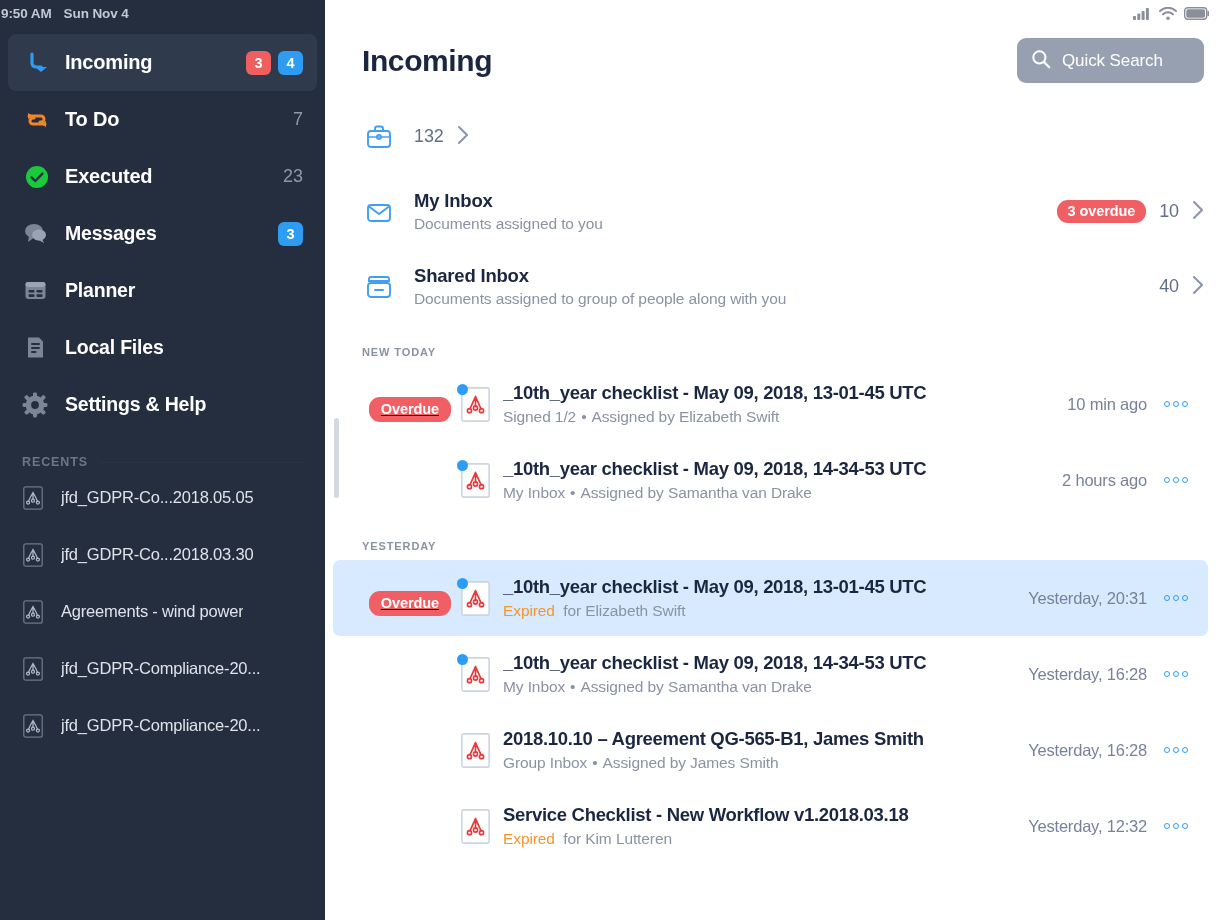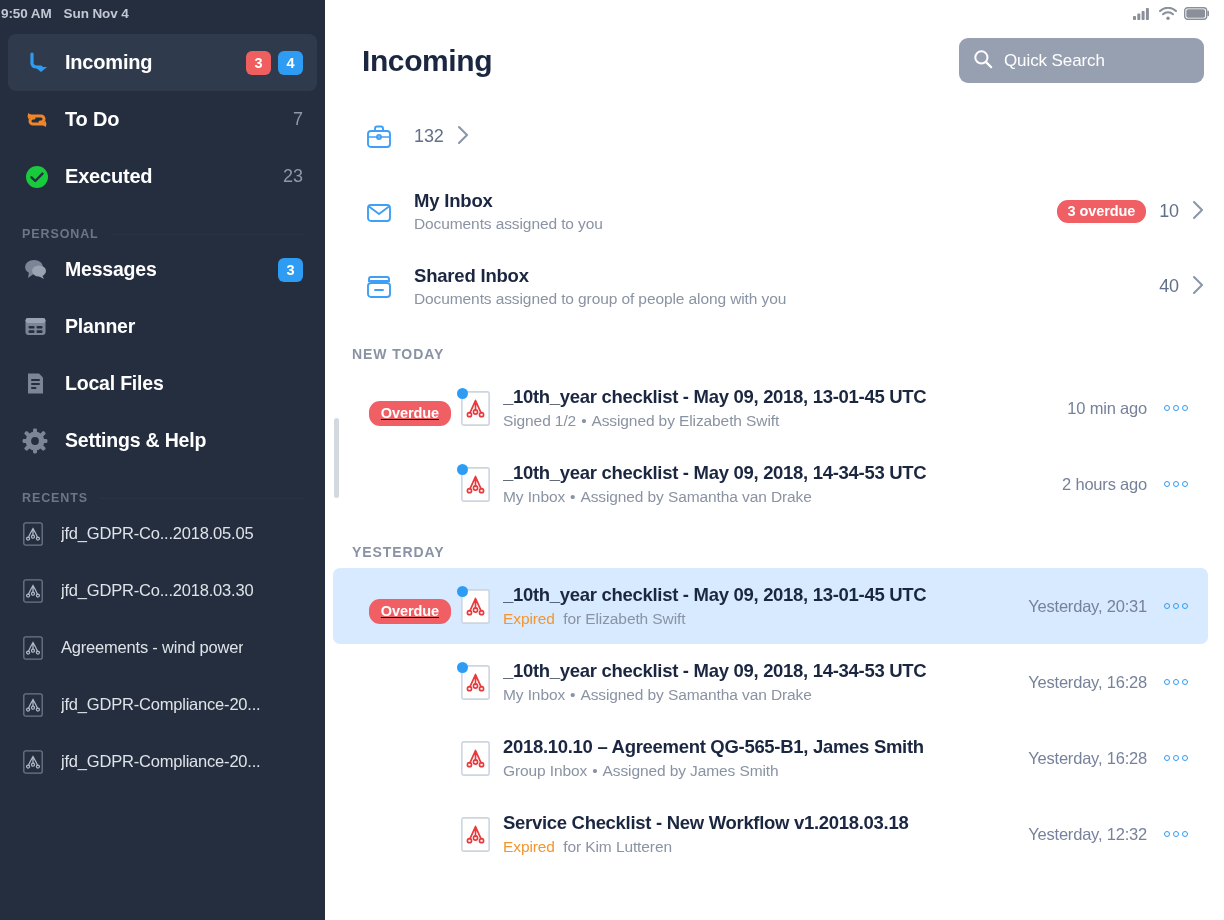--- a/index.html
+++ b/index.html
@@ -127,21 +127,21 @@
   .m-icon { display: flex; align-items: flex-end; }
 
   .main-header {
     display: flex; align-items: center; justify-content: space-between;
     padding: 12px 20px 0 37px;
   }
   .page-title {
     color: #1b2741; font-size: 30px; font-weight: bold; letter-spacing: -0.4px;
   }
   .searchbox {
-    width: 245px; height: 45px;
+    width: 187px; height: 45px;
     background: #97a0b0;
     border-radius: 9px;
     display: flex; align-items: center;
     padding: 0 14px;
     gap: 11px;
     cursor: pointer;
   }
   .searchbox .sb-text {
     color: #ffffff; font-size: 17px; letter-spacing: -0.1px;
   }
@@ -173,23 +173,23 @@
     background: #ef5f63; color: #fff;
     font-size: 14.5px; font-weight: bold;
     border-radius: 11px;
     padding: 3px 11px 4px 11px;
     letter-spacing: -0.1px;
   }
   .f-count { color: #62708a; font-size: 18px; letter-spacing: -0.1px; }
   .chev { color: #8c96a8; }
 
   .group-label {
-    color: #8a93a3; font-size: 14px; font-weight: bold;
+    color: #8a93a3; font-size: 11px; font-weight: bold;
     letter-spacing: 0.9px;
-    padding: 22px 0 0 27px;
+    padding: 22px 0 0 37px;
   }
   .doc-list { margin-top: 8px; }
   .doc-row {
     display: flex; align-items: center;
     height: 76px;
     padding: 0 20px 0 20px;
     margin: 0 16px 0 8px;
     border-radius: 7px;
     cursor: pointer;
   }
@@ -287,24 +287,20 @@
           <svg width="26" height="26" viewBox="0 0 26 26">
             <circle cx="13" cy="13" r="11" fill="#19ca3c"></circle>
             <path d="M7.5 13.3 L11.3 17 L18.5 9.6" fill="none" stroke="#243140" stroke-width="2.4" stroke-linecap="round" stroke-linejoin="round"></path>
           </svg>
         </span>
         <span class="nv-label">Executed</span>
         <span class="nv-count">23</span>
       </div>
     </div>
 
-    <div class="section-head">
-      <span class="sh-label">PERSONAL</span>
-      <span class="sh-rule"></span>
-    </div>
 
     <div>
       <div class="plain-item">
         <span class="nv-icon">
           <svg width="25" height="25" viewBox="0 0 25 25">
             <ellipse cx="11" cy="10" rx="9" ry="7" fill="#7b8595"></ellipse>
             <path d="M6 15 L5 21 L12 16 Z" fill="#7b8595"></path>
             <ellipse cx="16" cy="14" rx="7" ry="5.5" fill="#9aa3b1"></ellipse>
             <path d="M19 18 L21 22 L15.5 19 Z" fill="#9aa3b1"></path>
           </svg>

